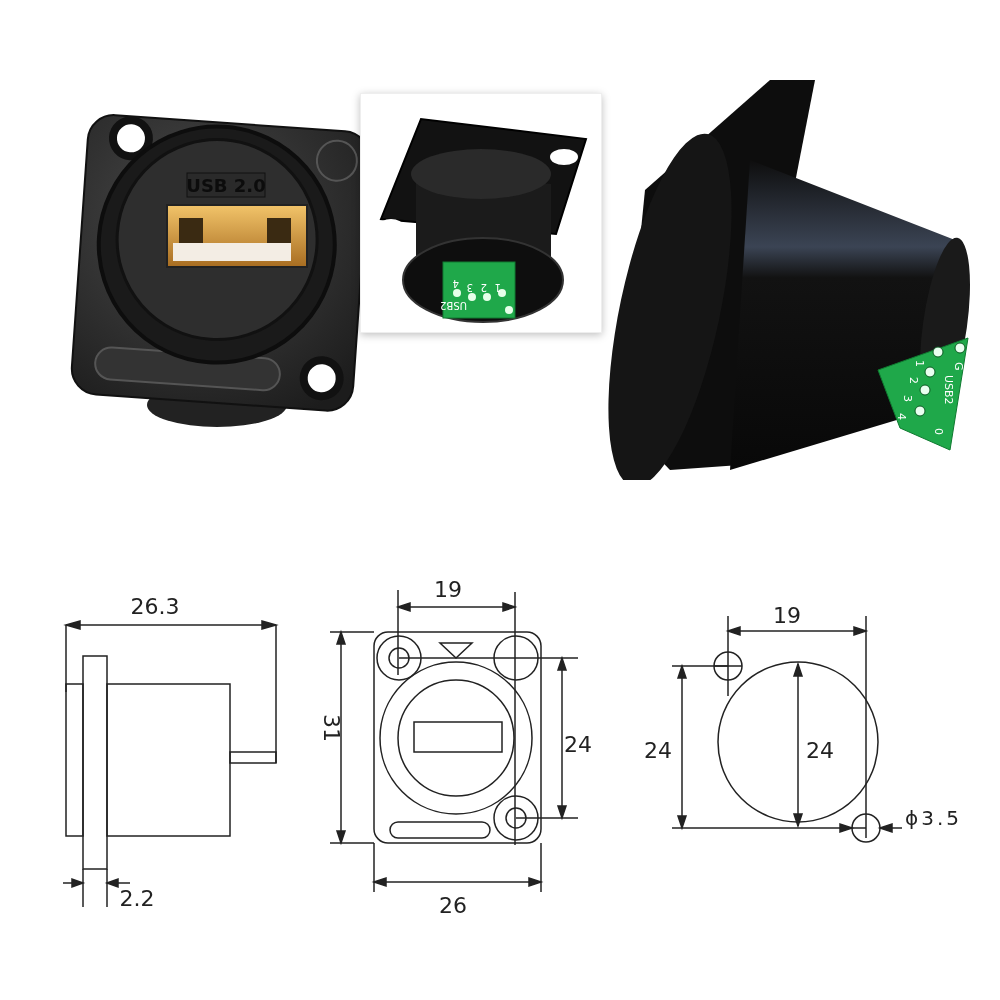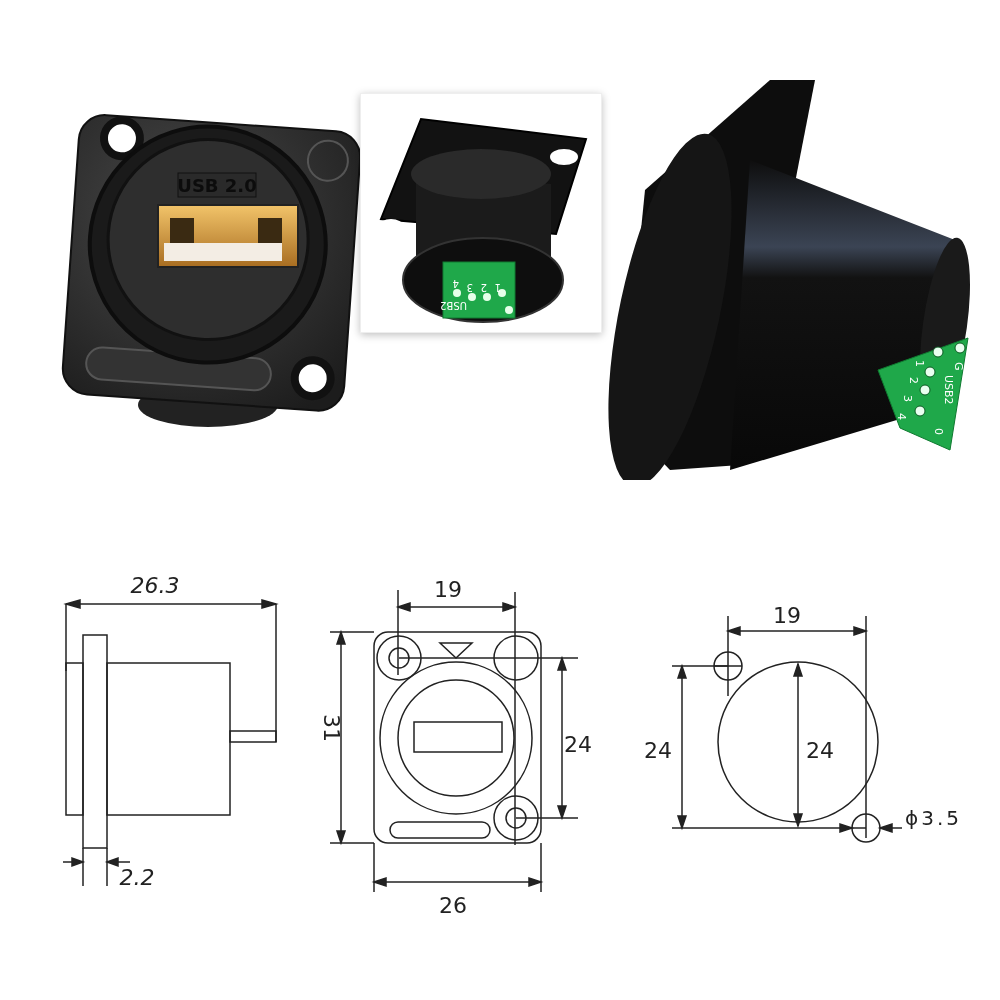--- a/index.html
+++ b/index.html
@@ -5,21 +5,21 @@
   html, body { margin: 0; padding: 0; background: #ffffff; }
   body { width: 1000px; height: 1000px; position: relative; overflow: hidden; font-family: "DejaVu Sans", sans-serif; }
   .abs { position: absolute; }
   svg text { font-family: "DejaVu Sans", sans-serif; }
   .photo-frame { position: absolute; background: #fff; }
   .shadow-frame { box-shadow: 0 2px 8px rgba(0,0,0,0.25); border: 1px solid #eee; }
 </style>
 </head>
 <body>
 
-<div class="abs" style="left:58px;top:105px;width:310px;height:330px;">
+<div class="abs" style="left:67px;top:105px;width:310px;height:330px;">
   <svg width="310" height="330" viewBox="0 0 310 330">
     <defs>
       <radialGradient id="plateG" cx="40%" cy="35%" r="80%">
         <stop offset="0" stop-color="#4a4a4a"></stop>
         <stop offset="1" stop-color="#1c1c1c"></stop>
       </radialGradient>
       <linearGradient id="goldG" x1="0" y1="0" x2="0" y2="1">
         <stop offset="0" stop-color="#f2c46a"></stop>
         <stop offset="1" stop-color="#a86d21"></stop>
       </linearGradient>
@@ -112,21 +112,21 @@
       <text x="310" y="307" transform="rotate(90 310 307)">2</text>
       <text x="304" y="325" transform="rotate(90 304 325)">3</text>
       <text x="298" y="343" transform="rotate(90 298 343)">4</text>
       <text x="355" y="292" transform="rotate(90 355 292)">G</text>
       <text x="345" y="305" transform="rotate(90 345 305)">USB2</text>
       <text x="335" y="358" transform="rotate(90 335 358)">0</text>
     </g>
   </svg>
 </div>
 
-<div class="abs" style="left:30px;top:551px;width:300px;height:360px;font-style:italic;">
+<div class="abs" style="left:30px;top:572px;width:300px;height:360px;">
   <svg width="300" height="360" viewBox="0 0 300 360" fill="none" stroke="#222" stroke-width="1.5">
 
     <line x1="36" y1="53" x2="246" y2="53"></line>
     <polygon points="36,53 50,49 50,57" fill="#222"></polygon>
     <polygon points="246,53 232,49 232,57" fill="#222"></polygon>
     <line x1="36" y1="53" x2="36" y2="120"></line>
     <line x1="246" y1="53" x2="246" y2="191"></line>
     <text x="125" y="42" font-size="22" fill="#222" stroke="none" text-anchor="middle">26.3</text>
 
     <rect x="36" y="112" width="17" height="152"></rect>

